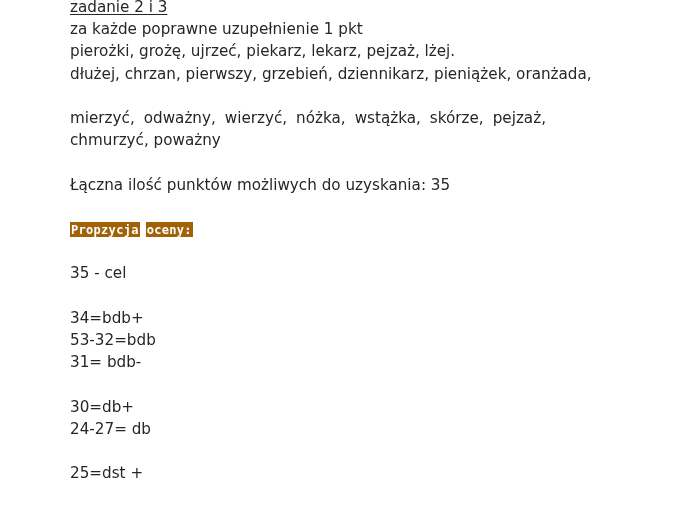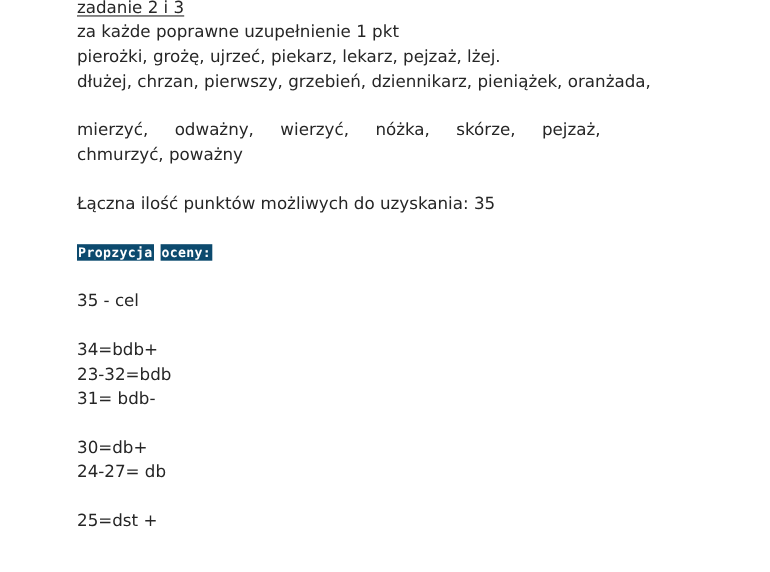--- a/index.html
+++ b/index.html
@@ -40,21 +40,21 @@
     .blank {
       height: 22.2px;
     }
     .highlight-wrap {
       display: flex;
       gap: 6px;
       align-items: center;
       height: 22.2px;
     }
     .highlight {
-      background: #0c4a6e;
+      background: #a16207;
       color: #ffffff;
       font-family: "DejaVu Sans Mono", monospace;
       font-size: 12px;
       font-weight: bold;
       letter-spacing: 0.3px;
       padding: 1px 1px 0 1px;
       line-height: 14px;
       height: 14px;
     }
   </style>
@@ -67,20 +67,21 @@
   <span class="line">pierożki, grożę, ujrzeć, piekarz, lekarz, pejzaż, lżej.</span>
   <span class="line">dłużej, chrzan, pierwszy, grzebień, dziennikarz, pieniążek, oranżada,</span>
 
   <div class="blank"></div>
 
   <div class="justified-full">
     <span>mierzyć,</span>
     <span>odważny,</span>
     <span>wierzyć,</span>
     <span>nóżka,</span>
+    <span>wstążka,</span>
     <span>skórze,</span>
     <span>pejzaż,</span>
   </div>
   <span class="line">chmurzyć, poważny</span>
 
   <div class="blank"></div>
 
   <span class="line">Łączna ilość punktów możliwych do uzyskania: 35</span>
 
   <div class="blank"></div>
@@ -90,21 +91,21 @@
     <span class="highlight">oceny:</span>
   </div>
 
   <div class="blank"></div>
 
   <span class="line">35 - cel</span>
 
   <div class="blank"></div>
 
   <span class="line">34=bdb+</span>
-  <span class="line">23-32=bdb</span>
+  <span class="line">53-32=bdb</span>
   <span class="line">31= bdb-</span>
 
   <div class="blank"></div>
 
   <span class="line">30=db+</span>
   <span class="line">24-27= db</span>
 
   <div class="blank"></div>
 
   <span class="line">25=dst +</span>

